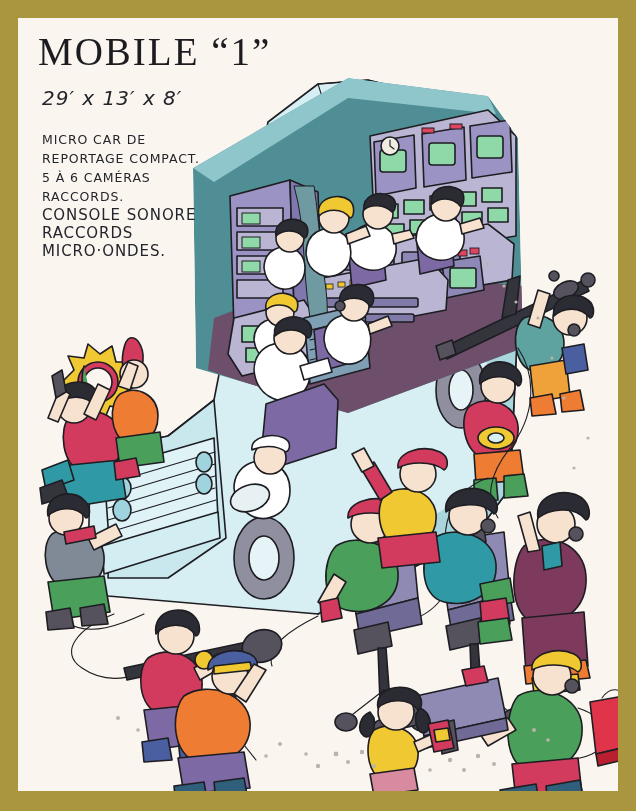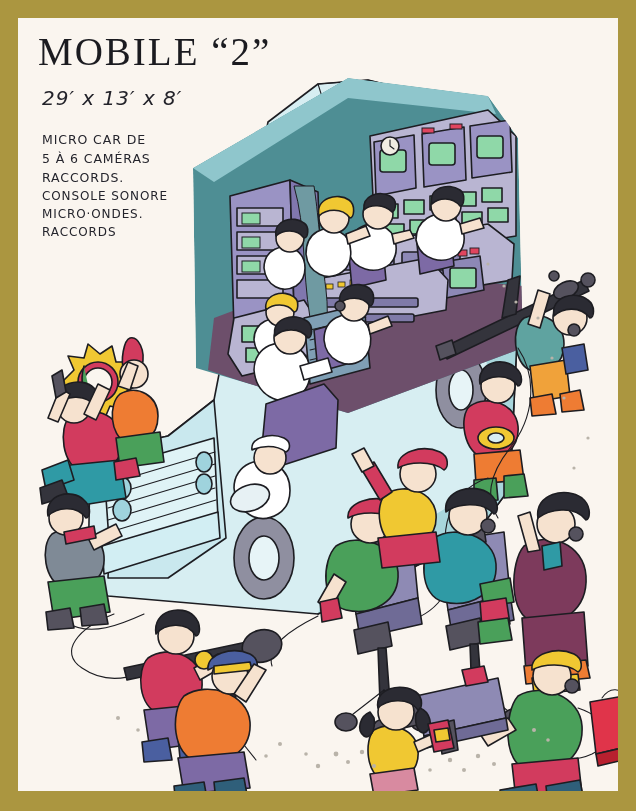--- a/index.html
+++ b/index.html
@@ -37,21 +37,21 @@
     white-space:nowrap;
     font-style:italic;
   }
   #spec{
     position:absolute;left:24px;top:112px;width:215px;
     font-family:"DejaVu Sans", sans-serif;
     color:#24242c;
   }
   #spec .l{display:block;white-space:nowrap;}
   #spec .big{font-size:12.5px;line-height:19px;letter-spacing:.9px;}
-  #spec .sml{font-size:12px;line-height:18px;letter-spacing:.9px;}
+  #spec .sml{font-size:15px;line-height:18px;letter-spacing:.9px;}
 
   
   #art{position:absolute;left:0;top:0;width:600px;height:773px;}
   svg.layer{position:absolute;left:0;top:0;width:600px;height:773px;overflow:visible;}
   .ink{stroke:#1d1d22;stroke-width:1.6;stroke-linejoin:round;stroke-linecap:round;}
   .ink-t{stroke:#1d1d22;stroke-width:1.1;fill:none;stroke-linecap:round;}
   .nf{fill:none;}
 </style>
 </head>
 <body>
@@ -529,26 +529,27 @@
           <circle cx="470" cy="246" r="1.6"></circle>
             <circle cx="520" cy="300" r="1.6"></circle>
           <circle cx="534" cy="340" r="1.6"></circle>
             <circle cx="546" cy="380" r="1.6"></circle>
           <circle cx="570" cy="420" r="1.6"></circle>
             <circle cx="556" cy="450" r="1.6"></circle>
         </g>
       </svg>
     </div>
 
-    <div id="title">MOBILE “2”</div>
+    <div id="title">MOBILE “1”</div>
     <div id="subtitle">29′ x 13′ x 8′</div>
 
     <div id="spec">
       <span class="l big">MICRO CAR DE</span>
+      <span class="l big">REPORTAGE COMPACT.</span>
       <span class="l big">5 À 6 CAMÉRAS</span>
       <span class="l big">RACCORDS.</span>
       <span class="l sml">CONSOLE SONORE</span>
+      <span class="l sml">RACCORDS</span>
       <span class="l sml">MICRO·ONDES.</span>
-      <span class="l sml">RACCORDS</span>
     </div>
 
   </div>
 </div>
 
 </body></html>

